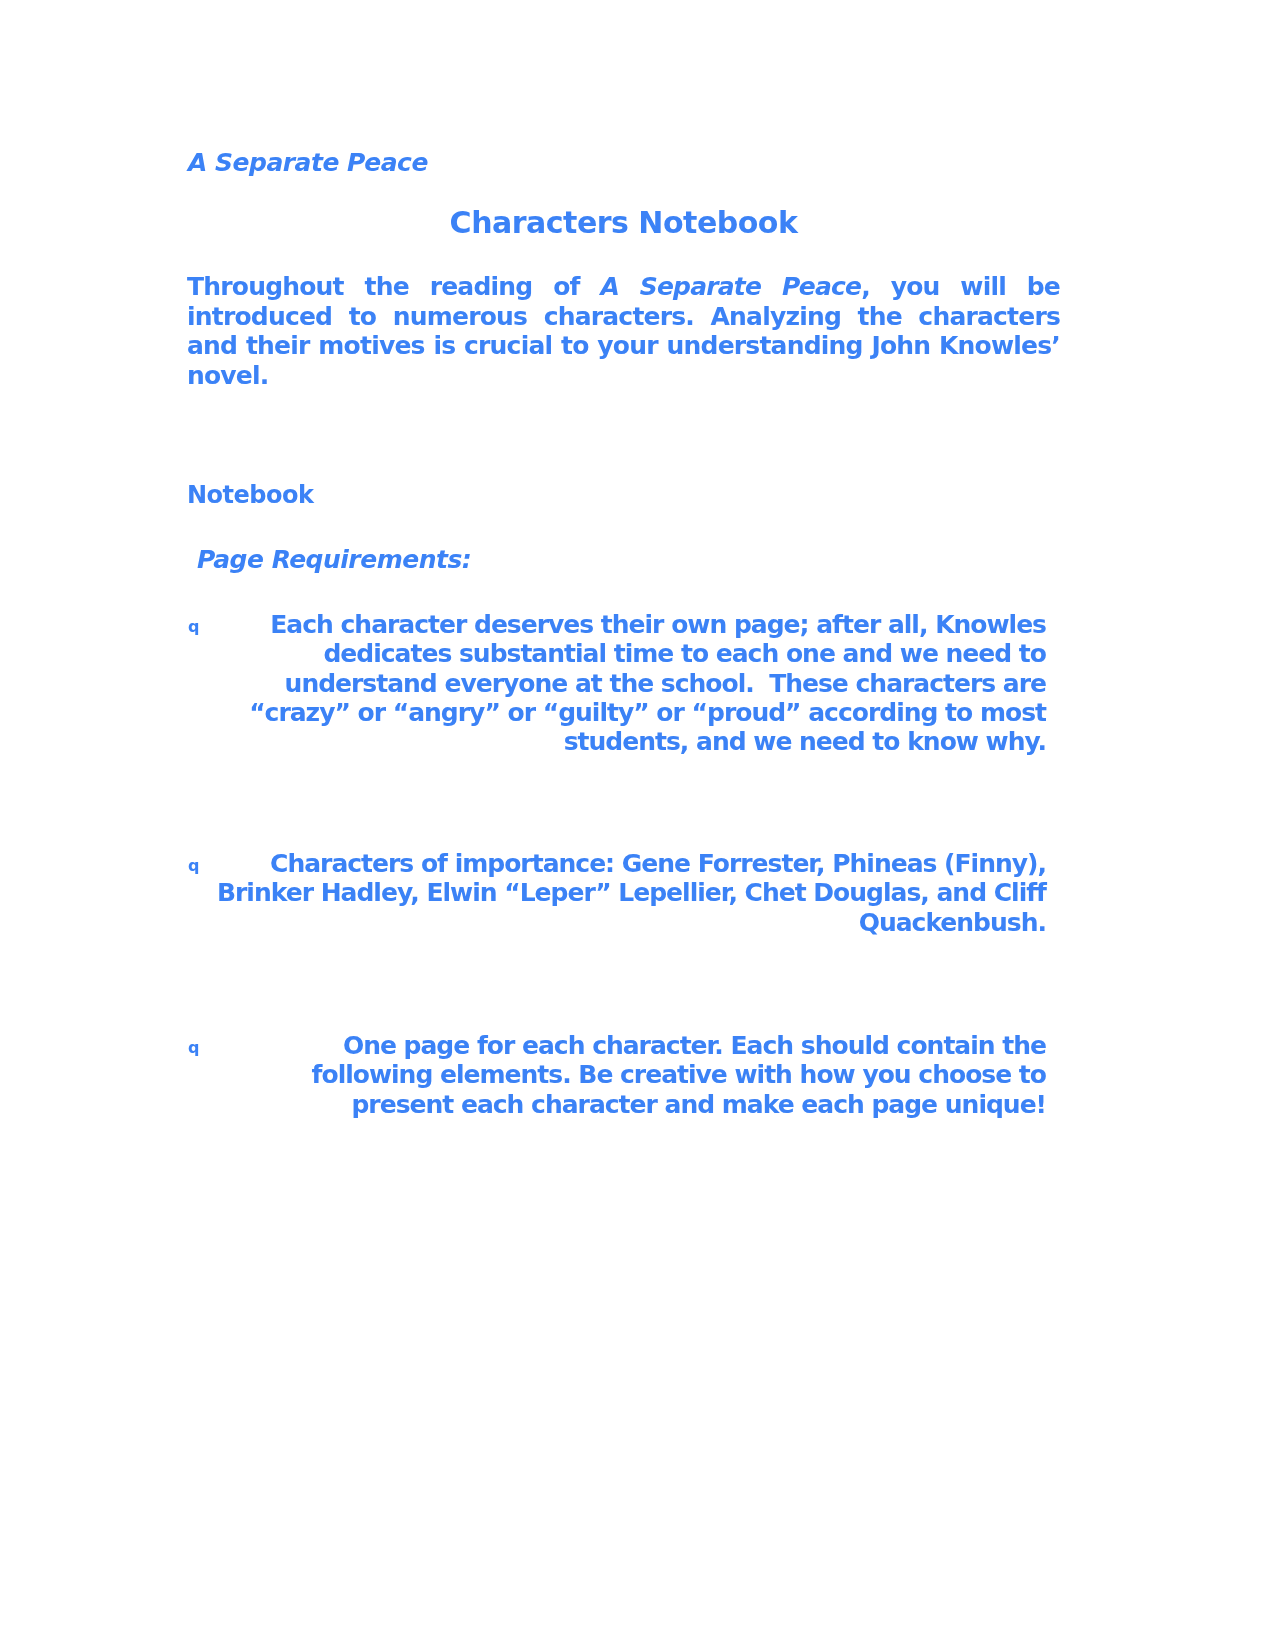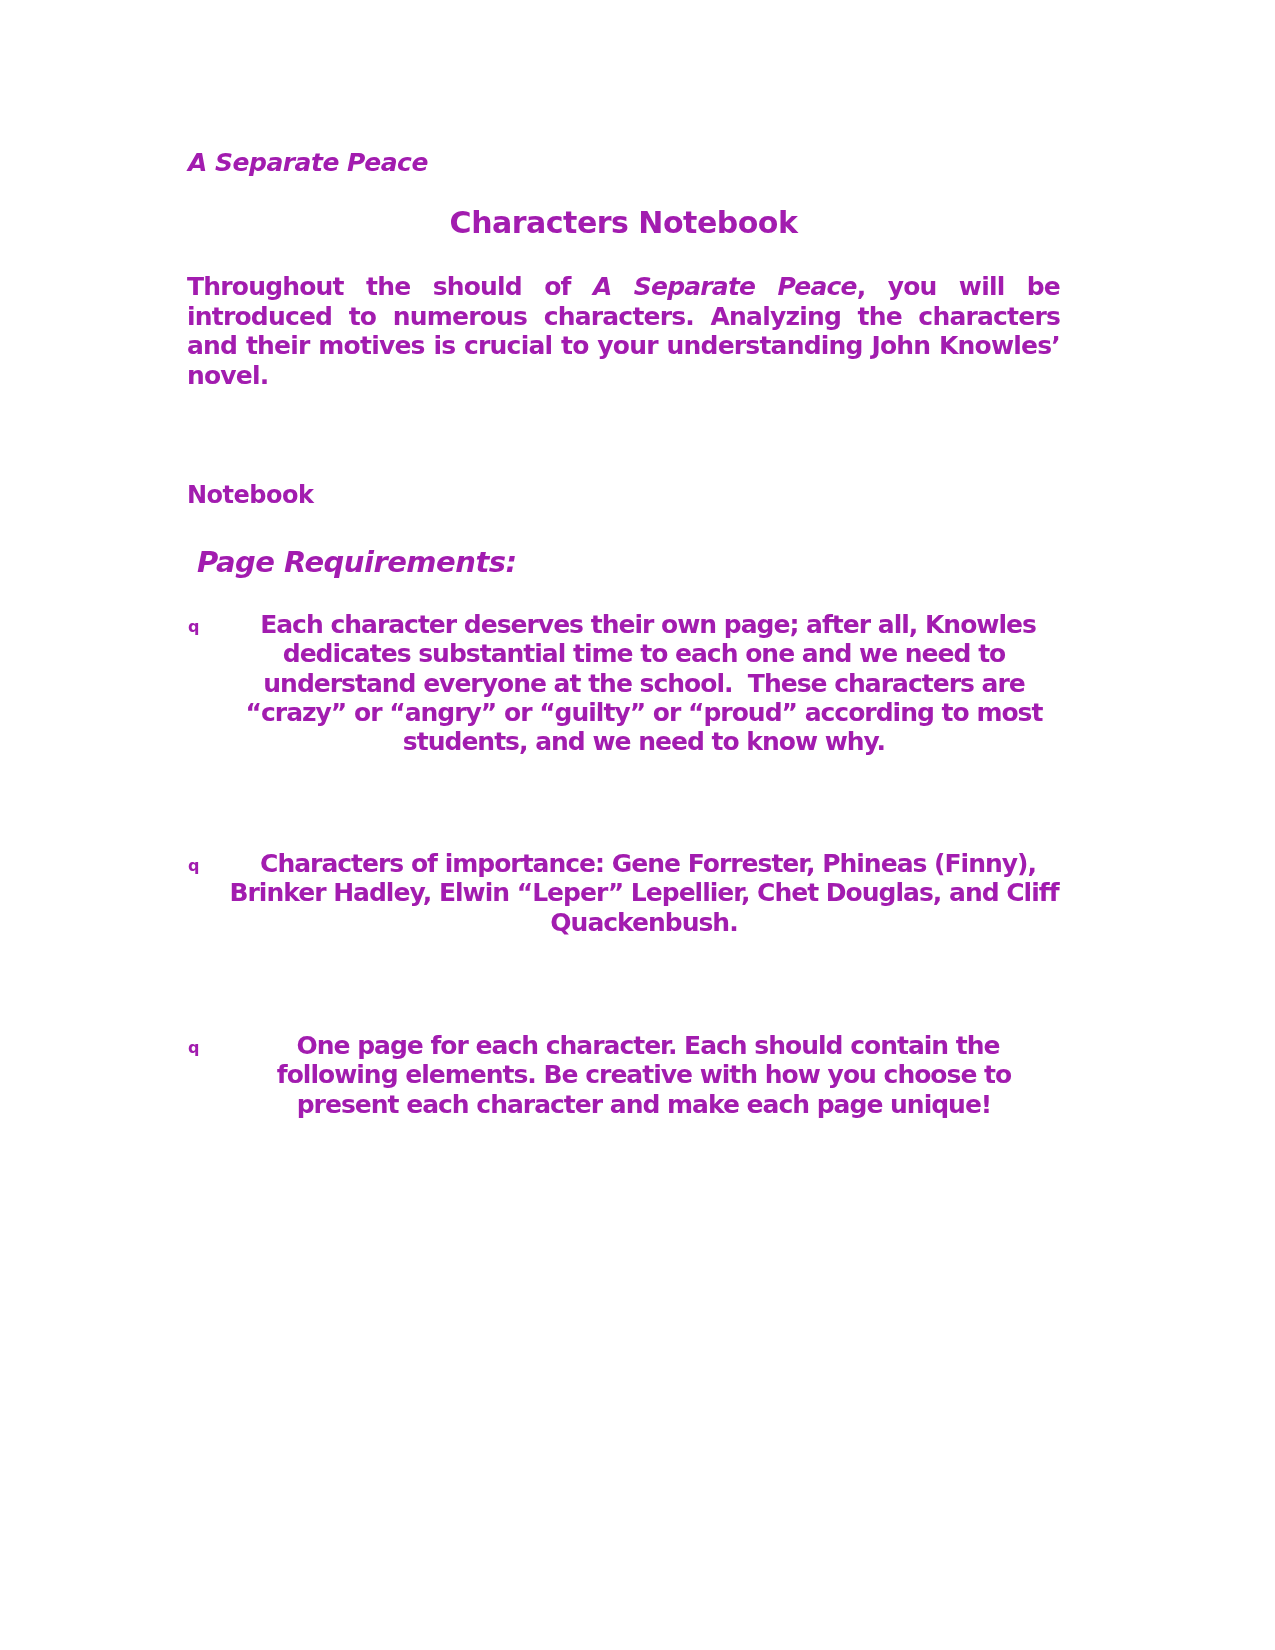--- a/index.html
+++ b/index.html
@@ -7,21 +7,21 @@
     padding: 0;
     background: #ffffff;
   }
   .page {
     position: relative;
     width: 1275px;
     height: 1650px;
     background: #ffffff;
     font-family: "DejaVu Sans", sans-serif;
     font-weight: 700;
-    color: #a21caf;
+    color: #3b82f6;
     overflow: hidden;
   }
   .abs { position: absolute; }
 
   .book-title {
     top: 148px;
     left: 188px;
     font-size: 25px;
     font-style: italic;
     letter-spacing: -0.5px;
@@ -48,60 +48,60 @@
   .section-heading {
     top: 481px;
     left: 187px;
     font-size: 24px;
     letter-spacing: -0.5px;
     white-space: nowrap;
   }
   .subsection-heading {
     top: 545px;
     left: 197px;
-    font-size: 29px;
+    font-size: 25px;
     font-style: italic;
     letter-spacing: -0.5px;
     white-space: nowrap;
   }
   .bullet-item {
     left: 187px;
     width: 878px;
   }
   .bullet-item .marker {
     position: absolute;
     left: 1px;
     top: 9px;
     font-size: 16px;
     line-height: 16px;
   }
   .bullet-item .bullet-text {
-    margin-left: 41px;
+    margin-left: 27px;
     width: 832px;
     font-size: 25px;
     line-height: 29.3px;
     letter-spacing: -1px;
     text-indent: 8px;
-    text-align: center;
+    text-align: right;
     white-space: pre-wrap;
   }
   .bullet-1 { top: 610px; }
   .bullet-2 { top: 849px; }
   .bullet-3 { top: 1031px; }
 </style>
 </head>
 <body>
 
 <div class="page">
 
   <div class="abs book-title">A Separate Peace</div>
 
   <div class="abs main-title">Characters Notebook</div>
 
-  <div class="abs intro"><span>Throughout the should of </span><span class="italic">A Separate Peace</span><span>, you will be introduced to numerous characters. Analyzing the characters and their motives is crucial to your understanding John Knowles’ novel.</span></div>
+  <div class="abs intro"><span>Throughout the reading of </span><span class="italic">A Separate Peace</span><span>, you will be introduced to numerous characters. Analyzing the characters and their motives is crucial to your understanding John Knowles’ novel.</span></div>
 
   <div class="abs section-heading">Notebook</div>
 
   <div class="abs subsection-heading">Page Requirements:</div>
 
   <div class="abs bullet-item bullet-1">
     <span class="marker">q</span>
     <div class="bullet-text">Each character deserves their own page; after all, Knowles dedicates substantial time to each one and we need to understand everyone at the school.  These characters are “crazy” or “angry” or “guilty” or “proud” according to most students, and we need to know why.</div>
   </div>
 

